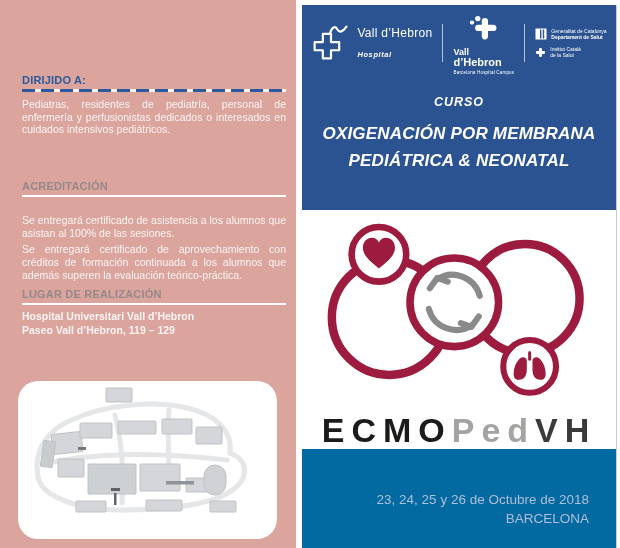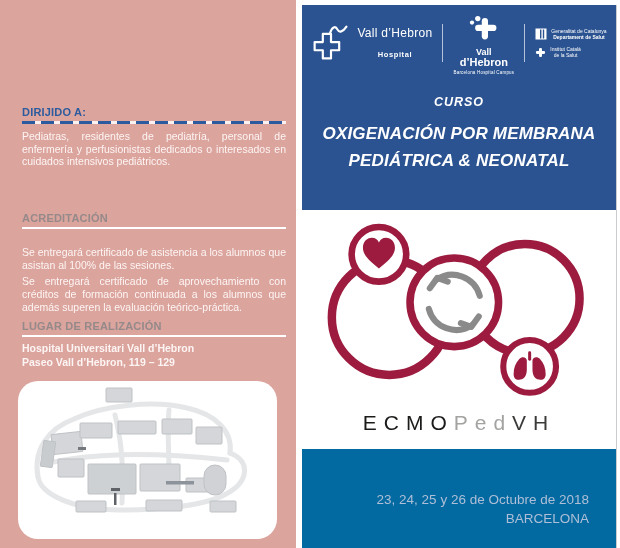--- a/index.html
+++ b/index.html
@@ -8,21 +8,21 @@
     font-family:"Liberation Sans", sans-serif;overflow:hidden;
     -webkit-font-smoothing:antialiased;
   }
   
   .left-panel{
     position:absolute;left:0;top:0;width:296px;height:548px;
     background:#dba49d;box-sizing:border-box;
     padding:74px 10px 0 22px;color:#ffffff;
   }
   .sec-heading{font-size:11px;font-weight:700;letter-spacing:.2px;}
-  .h-blue{color:#2b5b9e;margin-top:32px;}
+  .h-blue{color:#2b5b9e;}
   .h-gray{color:#95898a;}
   .dash-rule{
     height:3px;margin-top:3px;
     background:repeating-linear-gradient(90deg,#2b5b9e 0 13px,rgba(255,255,255,.85) 13px 19px);
   }
   .solid-rule{height:2px;margin-top:3px;background:#ffffff;}
   .body-txt{
     font-size:10.5px;line-height:12.5px;text-align:justify;color:#fdf5f4;
     margin-top:6px;
   }
@@ -39,26 +39,26 @@
   .map-box svg{display:block;}
 
   
   .right-edge-line{position:absolute;left:616px;top:5px;width:1px;height:543px;background:#cbcdcf;}
   .blue-header{
     position:absolute;left:302px;top:5px;width:314px;height:205px;
     background:#2b5391;color:#ffffff;box-sizing:border-box;
   }
   .logos-row{
     display:flex;align-items:center;justify-content:center;
-    margin-top:13px;height:50px;gap:10px;text-align:center;
+    margin-top:13px;height:50px;gap:10px;
   }
   .logo-sep{width:1px;height:38px;background:rgba(255,255,255,.65);}
   .logo-hospital{display:flex;align-items:center;gap:6px;}
   .lh-text .t1{font-size:12px;line-height:13px;font-weight:400;letter-spacing:.3px;}
-  .lh-text .t2{font-size:7.5px;line-height:9px;font-weight:700;letter-spacing:.6px;margin-top:10px;}
+  .lh-text .t2{font-size:7.5px;line-height:9px;font-weight:700;letter-spacing:.6px;margin-top:10px;font-style:italic;}
   .logo-campus{display:flex;align-items:center;gap:5px;flex-direction:column;}
   .lc-text .t1{font-size:9px;line-height:9px;font-weight:700;}
   .lc-text .t2{font-size:11px;line-height:11px;font-weight:700;}
   .lc-text .t3{font-size:4.5px;line-height:6px;font-weight:400;letter-spacing:.2px;margin-top:2px;}
   .logo-gov{display:flex;flex-direction:column;gap:6px;}
   .gov-row{display:flex;align-items:center;gap:4px;}
   .gov-text{font-size:5px;line-height:6px;}
   .gov-text .b{font-weight:700;}
   .kicker{
     text-align:center;margin-top:27px;font-size:12.5px;font-weight:700;
@@ -69,21 +69,21 @@
     font-style:italic;line-height:27px;letter-spacing:.2px;
   }
 
   
   .middle-zone{
     position:absolute;left:302px;top:210px;width:314px;height:239px;
     background:#ffffff;text-align:center;
   }
   .ecmo-art{display:block;margin:12px auto 0;}
   .brand-word{
-    margin-top:0;font-size:21px;font-weight:400;letter-spacing:7px;
+    margin-top:0;font-size:34px;font-weight:700;letter-spacing:7px;
     white-space:nowrap;
   }
   .brand-word .p1{color:#1b1b19;}
   .brand-word .p2{color:#a3a3a1;}
   .brand-word .p3{color:#3a3a38;}
 
   
   .blue-footer{
     position:absolute;left:302px;top:449px;width:314px;height:99px;
     background:#0369a1;box-sizing:border-box;

